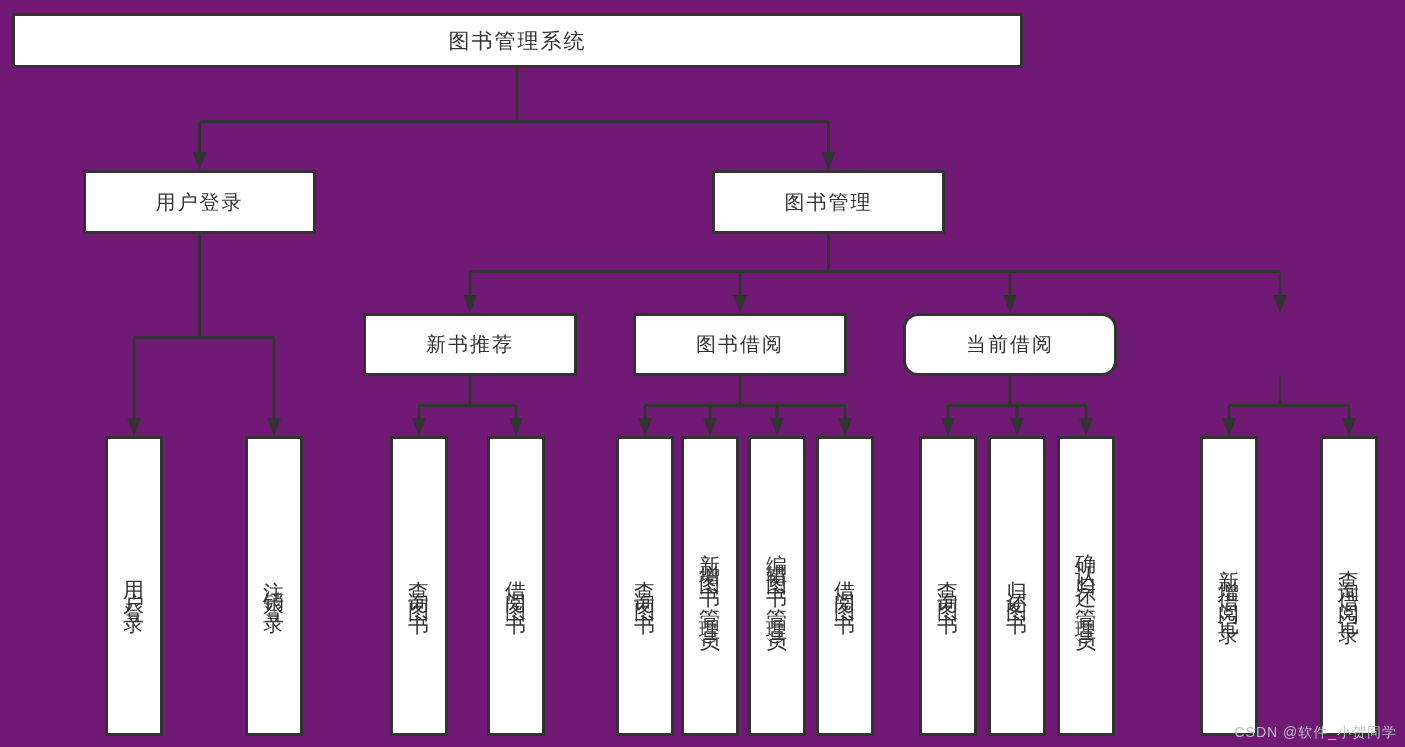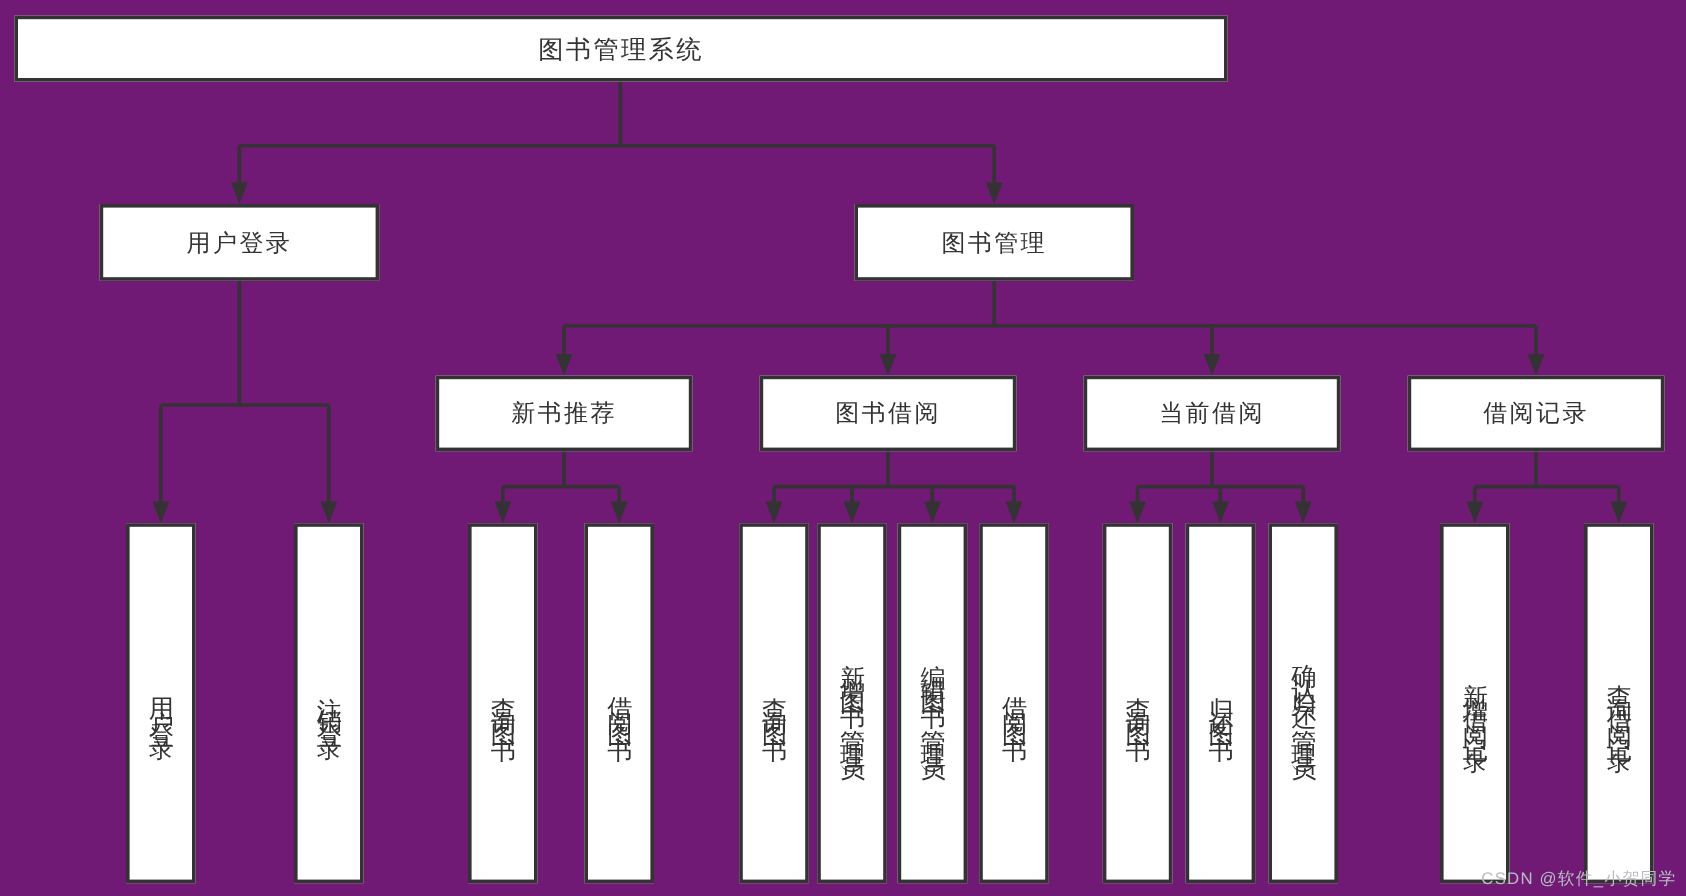--- a/index.html
+++ b/index.html
@@ -99,25 +99,22 @@
   <div class="box" style="left:712px;top:170px;width:233px;height:64px;font-family:Liberation Serif, serif;">
     <span class="hlabel">图书管理</span>
   </div>
 
   <div class="box" style="left:363px;top:313px;width:214px;height:63px;">
     <span class="hlabel">新书推荐</span>
   </div>
   <div class="box" style="left:633px;top:313px;width:214px;height:63px;">
     <span class="hlabel">图书借阅</span>
   </div>
-  <div class="box" style="left:903px;top:313px;width:214px;height:63px;">
+  <div class="box" style="left:903px;top:313px;width:214px;height:63px;border-radius:15px;">
     <span class="hlabel">当前借阅</span>
-  </div>
-  <div class="box" style="left:1173px;top:313px;width:214px;height:63px;">
-    <span class="hlabel">借阅记录</span>
   </div>
 
   <div class="box leaf" style="left:105px;">
     <span class="vtext">用户登录</span>
   </div>
   <div class="box leaf" style="left:245px;">
     <span class="vtext">注销登录</span>
   </div>
 
   <div class="box leaf" style="left:390px;">

